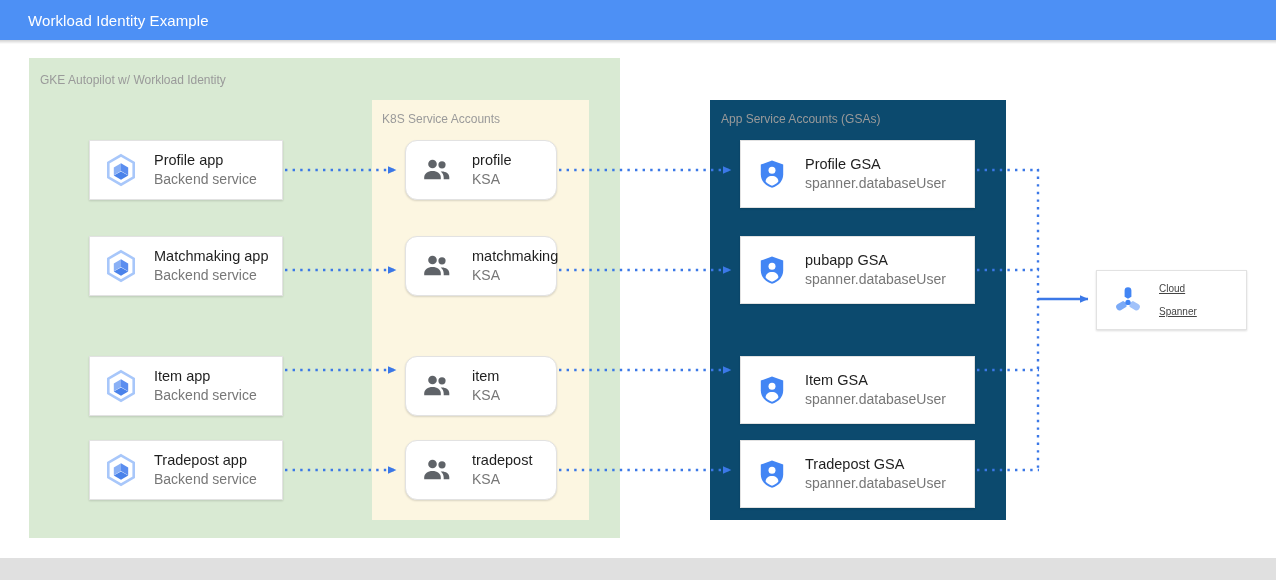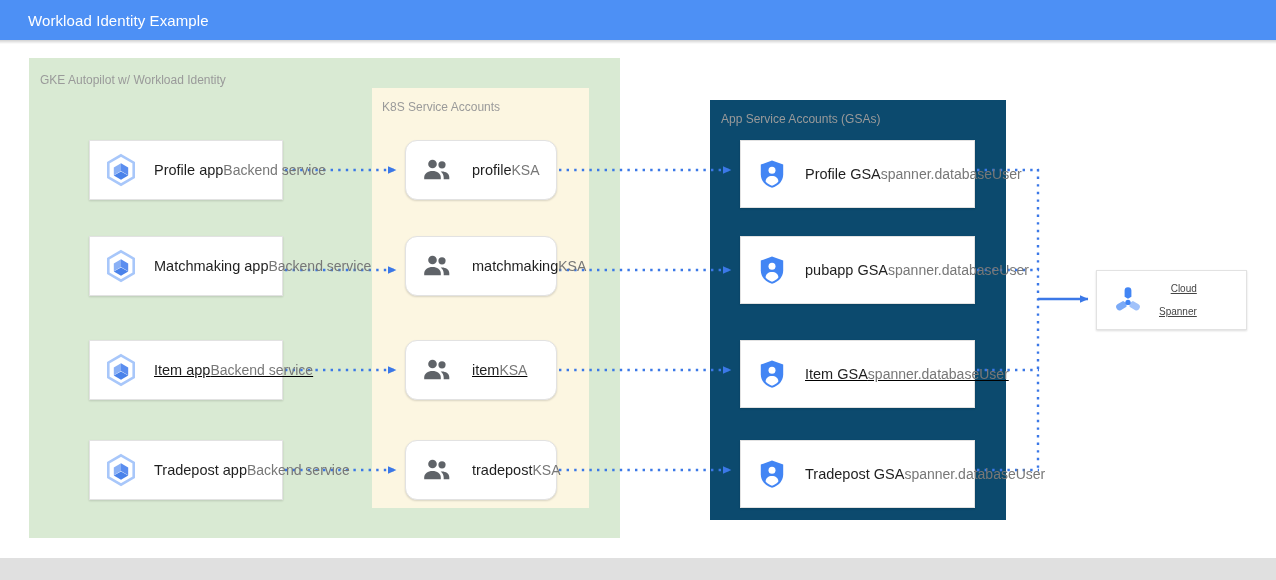--- a/index.html
+++ b/index.html
@@ -61,21 +61,21 @@
   }
 
   #group-gke {
     left: 29px; top: 58px;
     width: 591px; height: 480px;
     background: #d9ead3;
   }
   #group-gke .group-label { left: 11px; top: 15px; }
 
   #group-ksa {
-    left: 372px; top: 88px;
+    left: 372px; top: 100px;
     width: 217px; height: 420px;
     background: #fcf6e1;
   }
   #group-ksa .group-label { left: 10px; top: 12px; }
 
   #group-gsa {
     left: 710px; top: 100px;
     width: 296px; height: 420px;
     background: #0c4a6e;
   }
@@ -94,24 +94,23 @@
     flex: 0 0 auto;
     width: 42px; height: 42px;
     margin-left: 10px;
     display: flex;
     align-items: center;
     justify-content: center;
   }
   .card-text {
     margin-left: 12px;
     display: flex;
-    flex-direction: row;
+    flex-direction: column;
     justify-content: center;
     white-space: nowrap;
-    text-align: right;
   }
   .card-title {
     font-size: 14.5px;
     color: #1f1f1f;
     line-height: 19px;
   }
   .card-sub {
     font-size: 14px;
     color: #777777;
     line-height: 19px;
@@ -121,21 +120,21 @@
   .card-app { left: 89px; width: 194px; height: 60px; }
   
   .card-ksa { left: 405px; width: 152px; height: 60px; border-radius: 12px; }
   .card-ksa .card-text { margin-left: 14px; }
   .card-ksa .card-title { overflow: visible; }
   
   .card-gsa { left: 740px; width: 235px; height: 68px; }
 
   .row-1 { top: 140px; }
   .row-2 { top: 236px; }
-  .row-3 { top: 340px; text-decoration: underline; }
+  .row-3 { top: 356px; }
   .row-4 { top: 440px; }
 
   
   #card-spanner {
     left: 1096px; top: 270px;
     width: 151px; height: 60px;
   }
   #card-spanner .card-text { margin-left: 10px; }
   #card-spanner .card-title {
     font-size: 10px; color: #444444; line-height: 23px;

